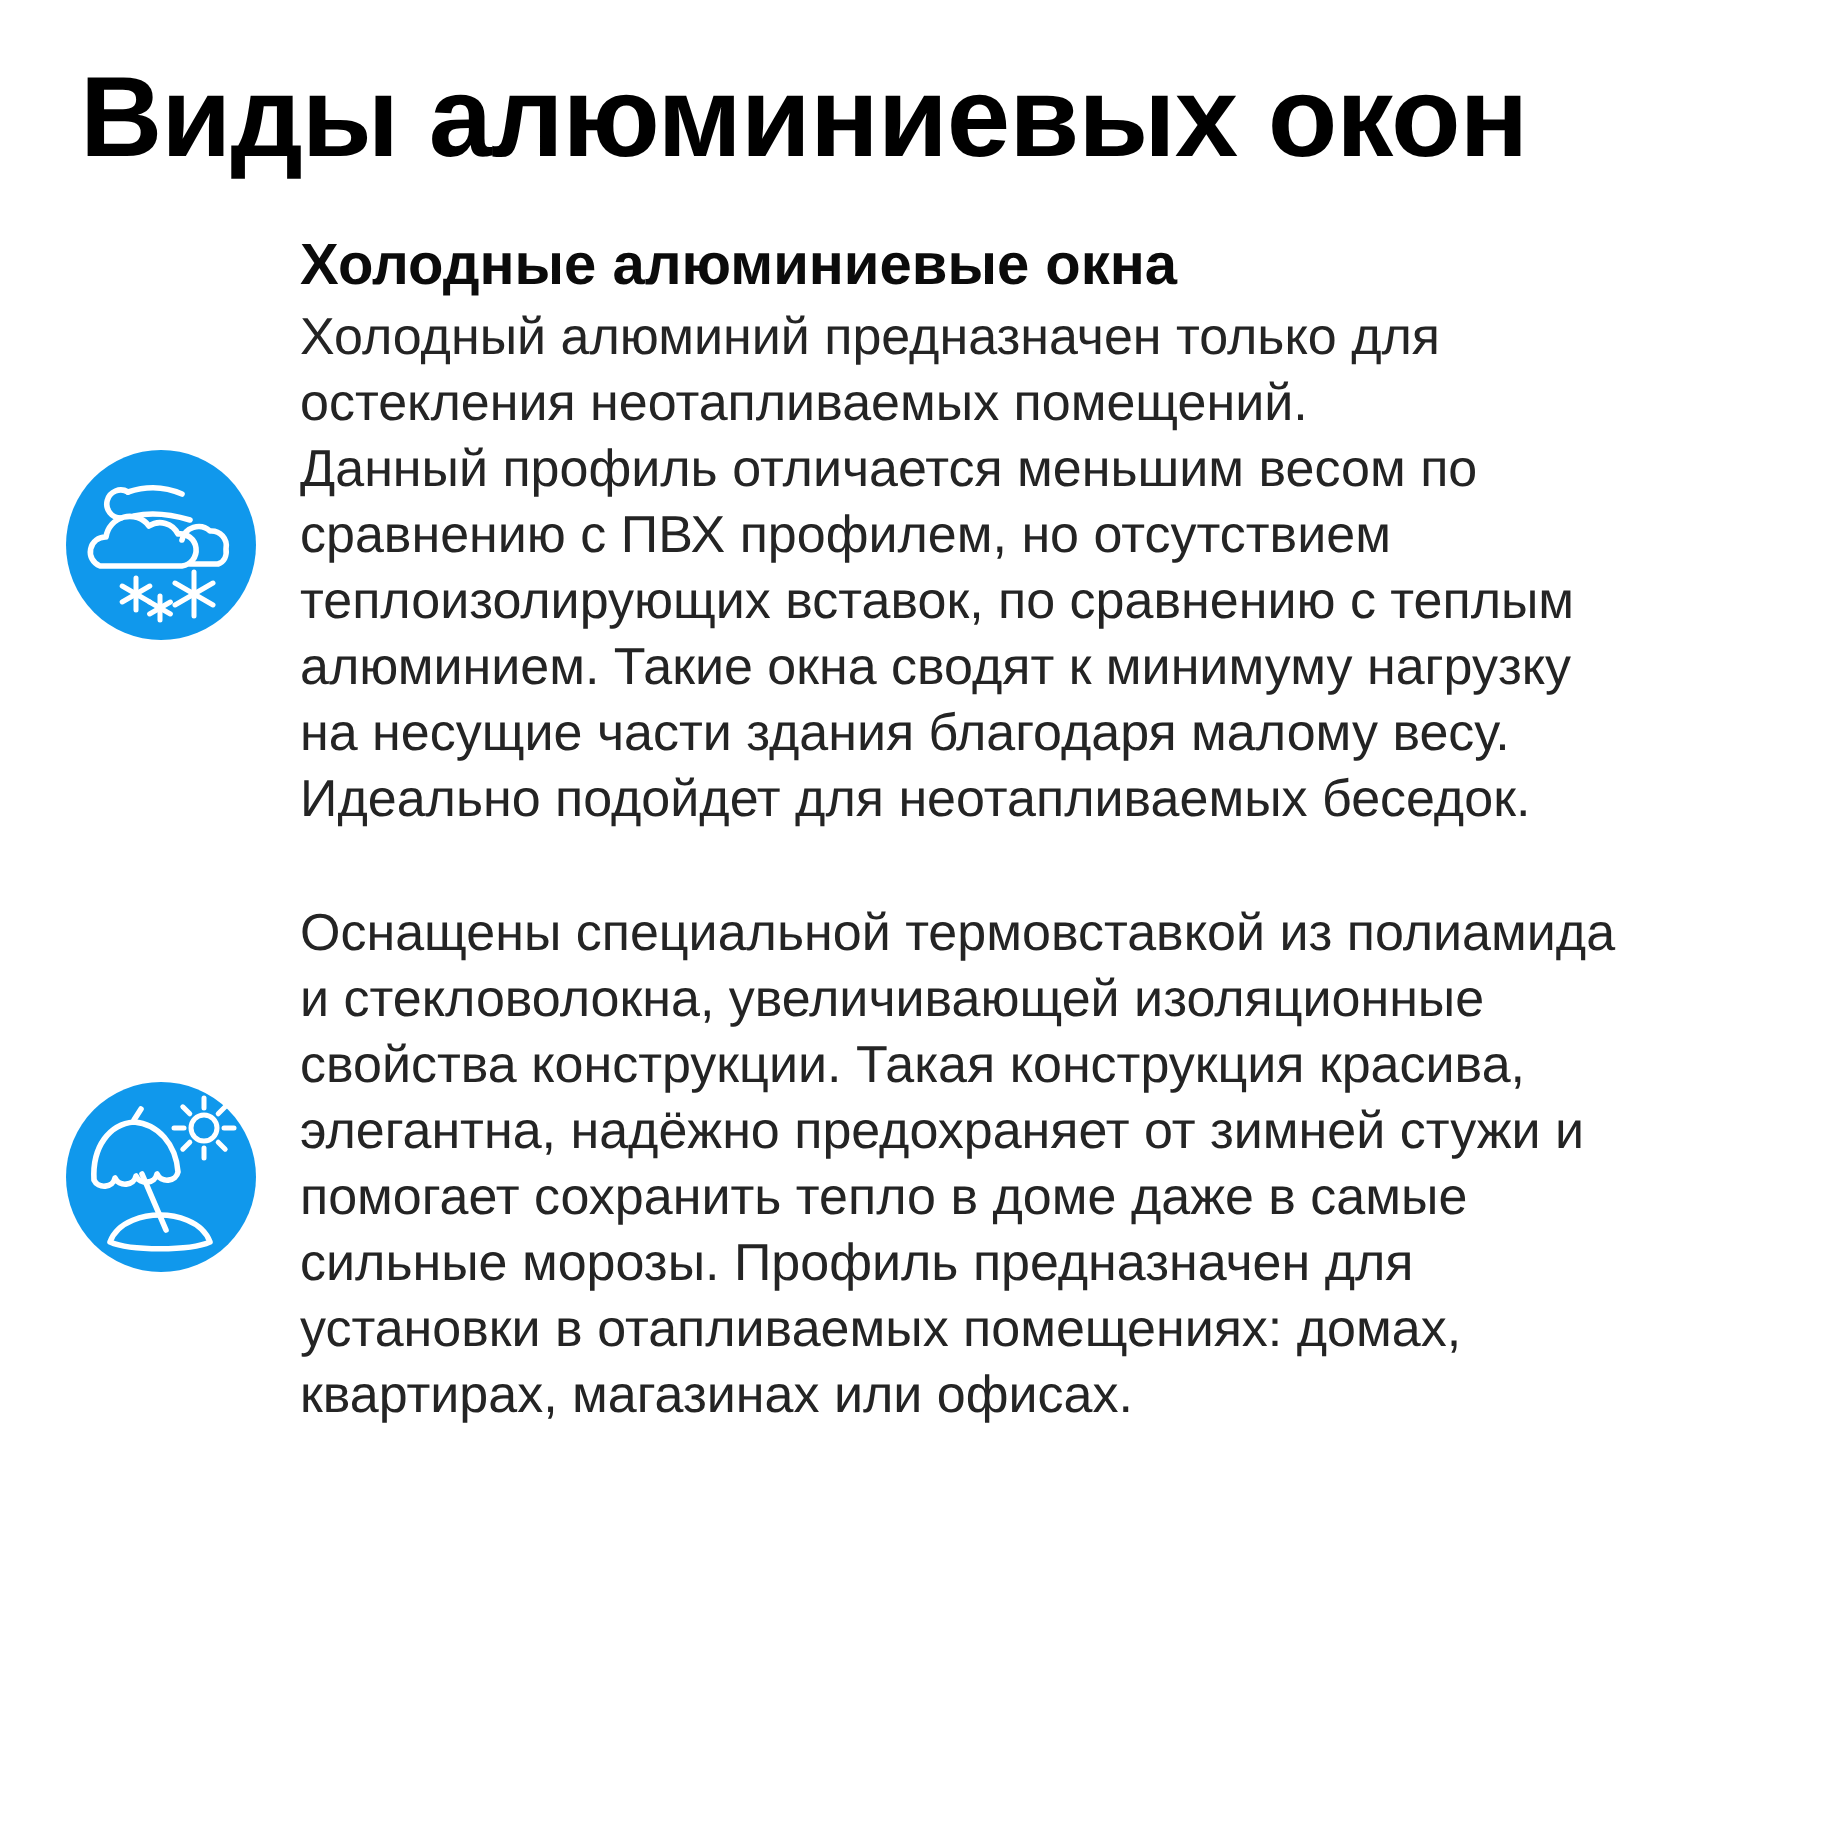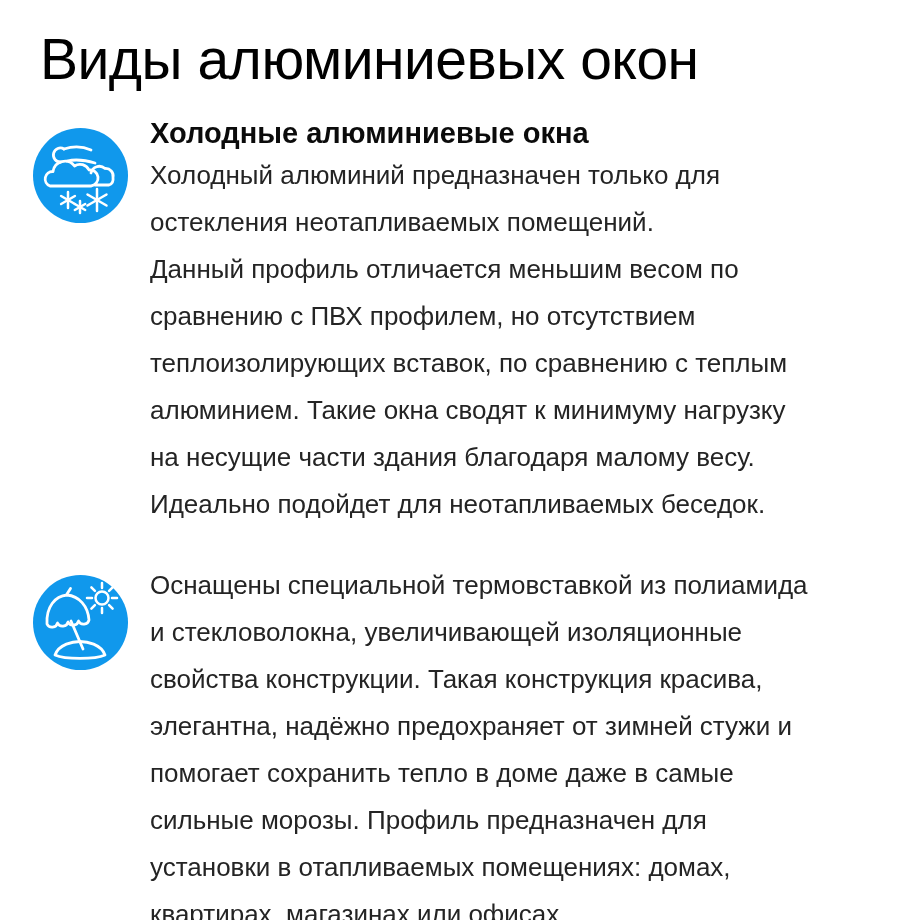--- a/index.html
+++ b/index.html
@@ -15,27 +15,27 @@
     width:920px;height:920px;
     background:var(--bg);
     font-family:"Liberation Sans","DejaVu Sans",sans-serif;
     overflow:hidden;
   }
   .page{width:920px;height:920px;position:relative;}
   .title{
     margin:24px 40px 0 40px;
     font-size:57px;
     line-height:70px;
-    font-weight:400;
+    font-weight:700;
     letter-spacing:-0.5px;
     color:var(--title-color);
   }
   .section{
     display:flex;
-    align-items:flex-start;
+    align-items:center;
     padding:0 23px 0 33px;
   }
   .section.cold{margin-top:21px;}
   .section.warm{margin-top:34px;}
   .icon-circle{
     width:95px;height:95px;
     border-radius:50%;
     background:var(--accent);
     flex:0 0 95px;
     margin-top:13px;
@@ -48,21 +48,21 @@
   .section-heading{
     margin:0;
     font-size:29px;
     line-height:37px;
     font-weight:700;
     color:var(--heading-color);
   }
   .section-body{
     margin:0;
     font-size:26px;
-    line-height:47px;
+    line-height:33px;
     color:var(--body-color);
     white-space:pre-line;
   }
   .ico{fill:none;stroke:#ffffff;stroke-linecap:round;stroke-linejoin:round;}
   .w28{stroke-width:2.8;}
   .w25{stroke-width:2.5;}
 </style>
 </head>
 <body>
 

